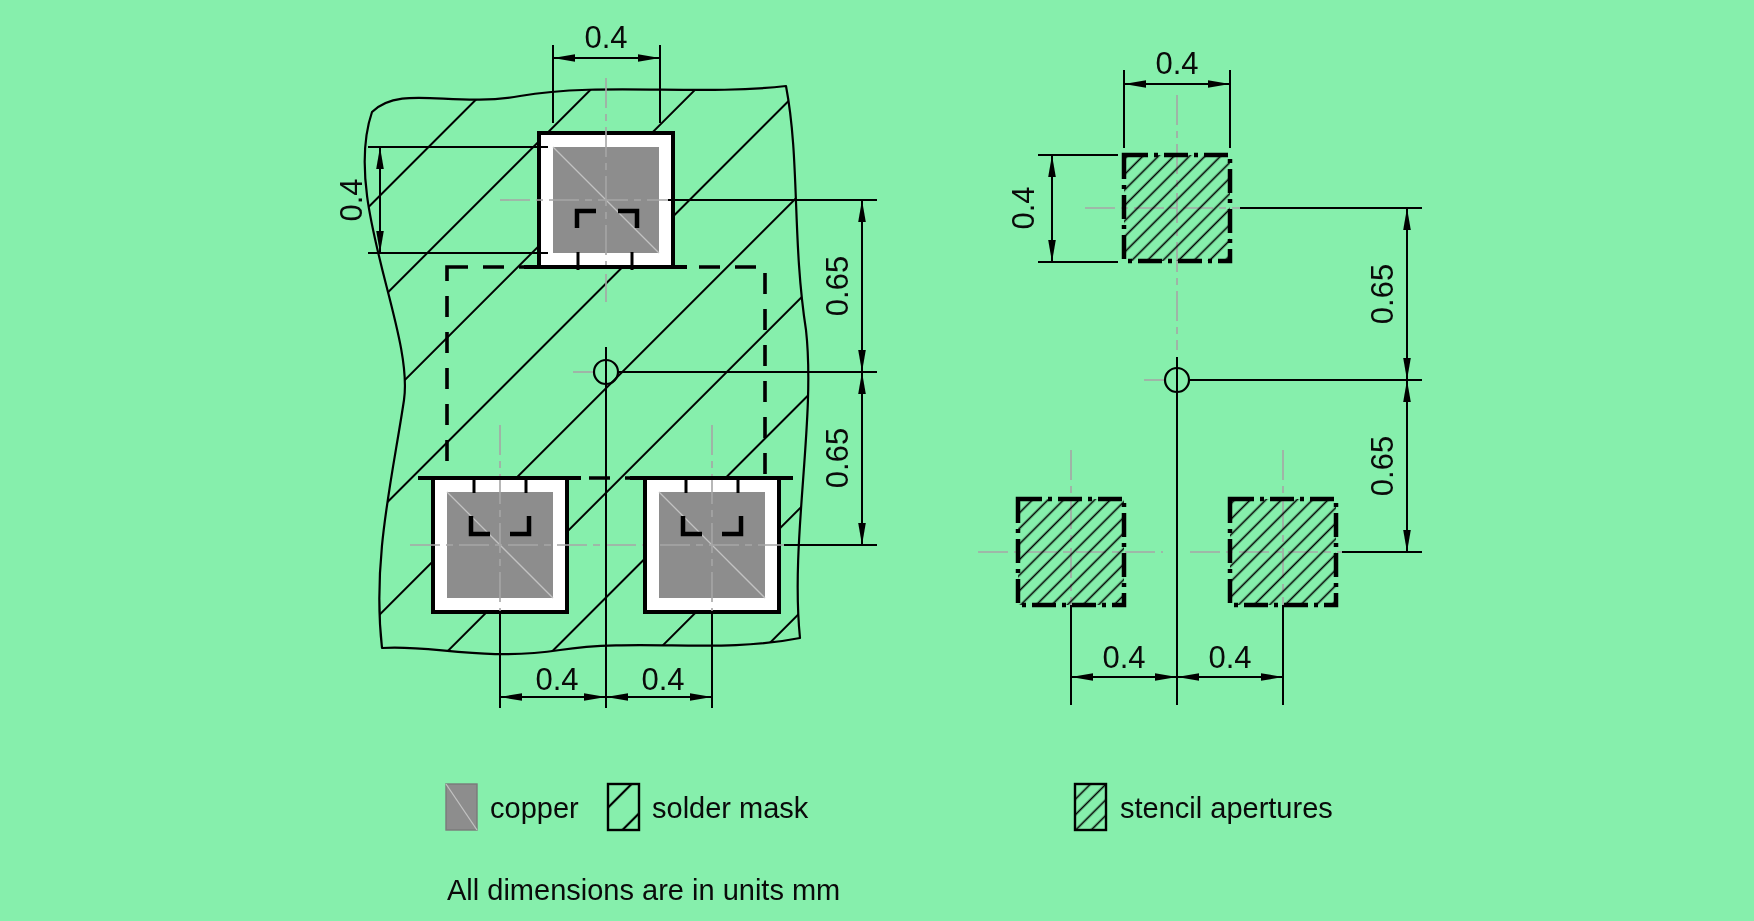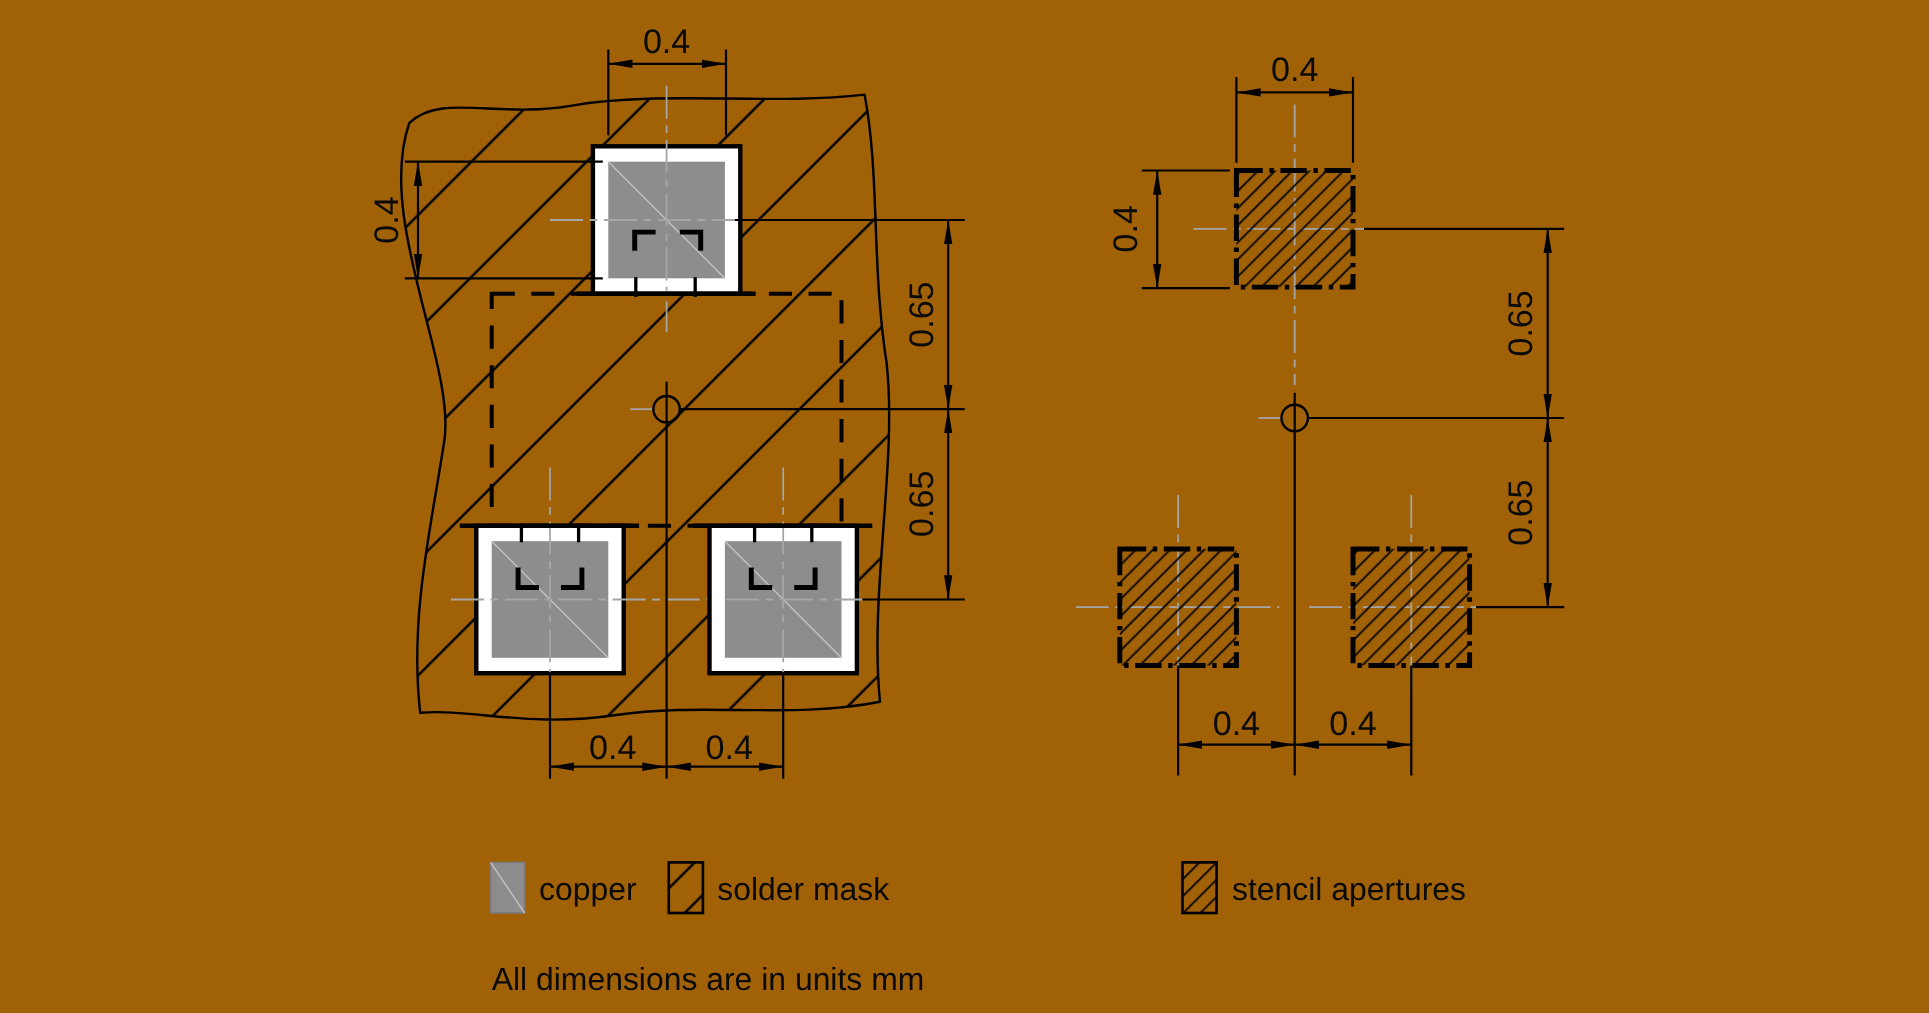--- a/index.html
+++ b/index.html
@@ -1,16 +1,16 @@
 <!DOCTYPE html>
 <html style="--copper: #8d8d8d; --centerline: #a6a6a6; --line: #000000; --background: #ffffff;"><head>
 <meta charset="utf-8">
 <style>
   html,body { margin:0; padding:0; background:#ffffff; }
-  .stage { position:relative; width:1754px; height:921px; background:#a16207;
+  .stage { position:relative; width:1754px; height:921px; background:#86efac;
            font-family:"Liberation Sans", sans-serif; overflow:hidden; }
   svg { display:block; }
 
   .blob        { fill:url(#hatchSparse); stroke:#000; stroke-width:2.2; stroke-linejoin:round; }
   .maskrect    { fill:#fff; stroke:#000; stroke-width:4; }
   .copper      { fill:var(--copper,#8d8d8d); }
   .pad-diag    { stroke:#c2c2c2; stroke-width:1.3; }
   .solid-edge  { stroke:#000; stroke-width:4; fill:none; }
   .tick        { stroke:#000; stroke-width:3; }
   .bracket     { stroke:#000; stroke-width:4.5; fill:none; }

